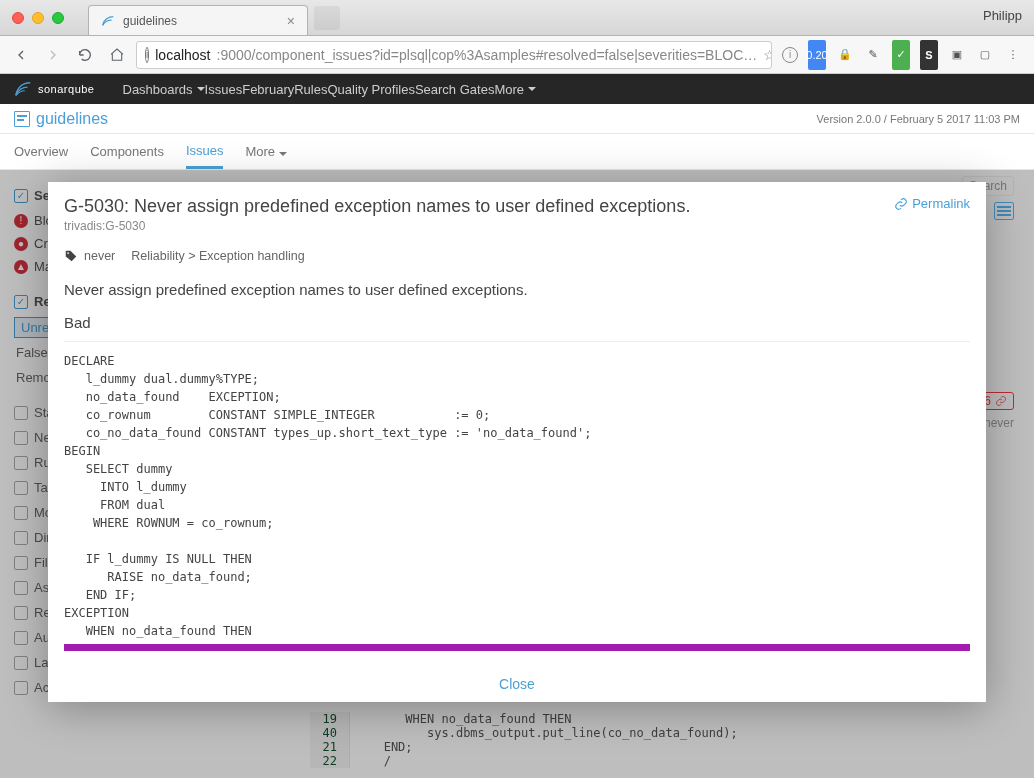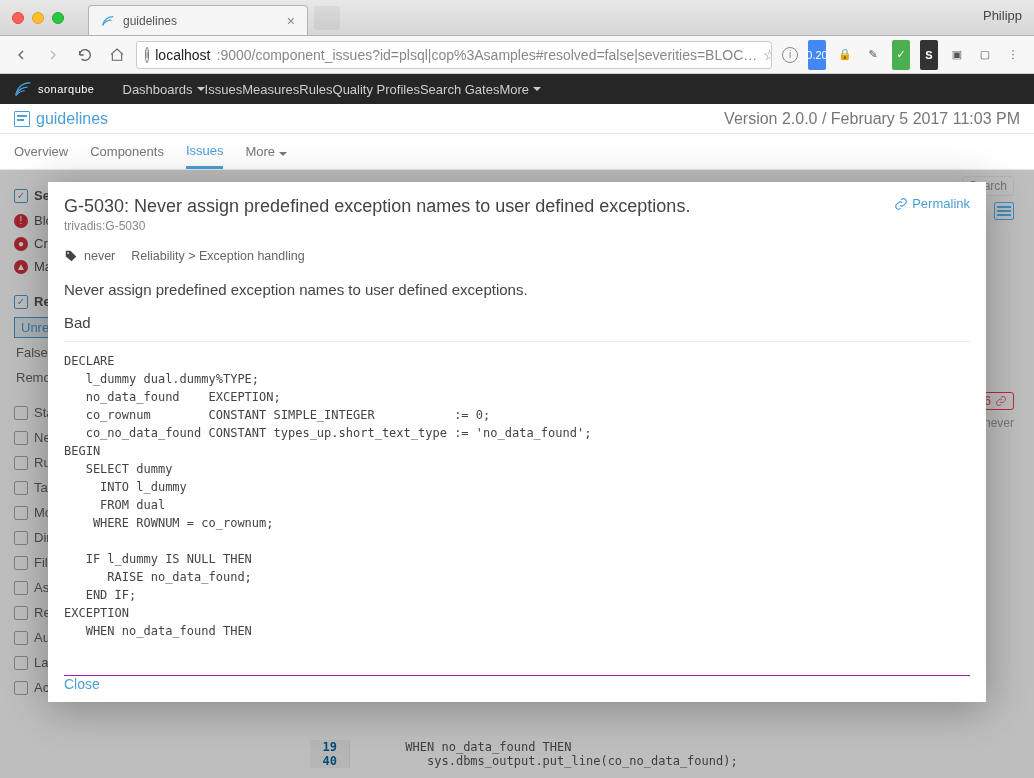--- a/index.html
+++ b/index.html
@@ -44,21 +44,21 @@
 .sq-search { width: 34px; height: 30px; background: #4b9fd5; display: flex; align-items: center; justify-content: center; color: #fff; }
 .sq-help { width: 34px; height: 30px; display: flex; align-items: center; justify-content: center; color: #cdcdcd; }
 .caret { width: 0; height: 0; border-left: 4px solid transparent; border-right: 4px solid transparent; border-top: 4px solid currentColor; display: inline-block; }
 
 
 .proj-bar { height: 30px; display: flex; align-items: center; padding: 0 14px; border-bottom: 1px solid #e6e6e6; }
 .proj-title { color: #4b9fd5; font-size: 16px; display: flex; align-items: center; gap: 6px; }
 .proj-icon { width: 16px; height: 16px; border: 1px solid #4b9fd5; border-radius: 1px; position: relative; }
 .proj-icon::before { content: ''; position: absolute; left: 2px; top: 3px; width: 10px; height: 2px; background: #4b9fd5; }
 .proj-icon::after { content: ''; position: absolute; left: 2px; top: 7px; width: 7px; height: 2px; background: #4b9fd5; }
-.proj-meta { margin-left: auto; color: #777; font-size: 16px; }
+.proj-meta { margin-left: auto; color: #777; font-size: 11px; }
 
 
 .sub-nav { height: 36px; display: flex; align-items: center; padding: 0 14px; gap: 22px; border-bottom: 1px solid #e6e6e6; color: #777; font-size: 13px; }
 .sub-nav-item { padding-bottom: 8px; padding-top: 8px; }
 .sub-nav-item.active { color: #4b9fd5; border-bottom: 3px solid #4b9fd5; margin-bottom: -1px; }
 
 
 .dimmed { position: absolute; left: 0; right: 0; top: 170px; bottom: 0; background: #fff; filter: brightness(0.85); padding: 8px 14px; }
 .facets { width: 150px; float: left; font-size: 13px; color: #555; }
 .facet-header { display: flex; align-items: center; gap: 6px; margin: 10px 0 6px; }
@@ -67,42 +67,42 @@
 .sev-dot { width: 14px; height: 14px; border-radius: 50%; display: inline-flex; align-items: center; justify-content: center; color: #fff; font-size: 10px; }
 .sev-blocker { background: #d4333f; }
 .sev-critical { background: #d4333f; }
 .sev-major { background: #d4333f; }
 .res-box { border: 1px solid #4b9fd5; background: #e8f1f8; padding: 2px 6px; margin: 2px 0; display: inline-block; color: #4b9fd5; }
 .facet-item { display: flex; align-items: center; gap: 6px; padding: 5px 0; color: #666; }
 .facet-box { width: 14px; height: 14px; border: 1px solid #aaa; border-radius: 2px; }
 
 .code-bg { position: absolute; left: 310px; right: 14px; bottom: 10px; font-family: Menlo, Monaco, monospace; font-size: 12px; color: #555; }
 .code-bg .ln { display: flex; }
-.code-bg .num { width: 40px; text-align: right; padding-right: 12px; color: #0369a1; background: #f5f5f5; border-right: 1px solid #e6e6e6; font-weight: bold; }
+.code-bg .num { width: 40px; text-align: right; padding-right: 12px; color: #14532d; background: #f5f5f5; border-right: 1px solid #e6e6e6; }
 .code-bg .txt { padding-left: 12px; white-space: pre; }
 
 .top-right-goodies { position: absolute; right: 20px; top: 176px; display:flex; flex-direction: column; align-items:flex-end; gap:6px; color:#888; font-size:12px; }
 .top-right-goodies .search-pill { border:1px solid #ccc; padding:2px 6px; border-radius:3px; }
 .lines-icon { width:20px; height:18px; border:1px solid #4b9fd5; border-radius:2px; display:flex; flex-direction:column; justify-content:center; align-items:center; gap:2px; padding:2px; }
 .lines-icon span { height:2px; background:#4b9fd5; width:100%; }
 .pill { border:1px solid #d4333f; color:#d4333f; padding:1px 6px; border-radius:3px; display:flex; align-items:center; gap:4px; }
 
 
 .overlay { position: absolute; left:0; right:0; top:170px; bottom:0; background: rgba(0,0,0,0.12); }
 .modal { position: absolute; left: 48px; right: 48px; top: 182px; bottom: 76px; background: #fff; box-shadow: 0 6px 40px rgba(0,0,0,0.3); display: flex; flex-direction: column; padding: 14px 16px 10px; }
 .modal-title { font-size: 18px; color: #444; font-weight: 400; }
 .modal-sub { font-size: 12px; color: #888; margin-top: 2px; }
 .permalink { position: absolute; right: 16px; top: 14px; color: #4b9fd5; font-size: 13px; display: flex; align-items: center; gap: 4px; }
 .tags-row { display: flex; align-items: center; gap: 16px; margin-top: 16px; font-size: 12.5px; color: #666; }
 .tag-icon { display:inline-flex; }
 .modal-desc { font-size: 15px; margin-top: 18px; color: #444; }
 .modal-section { font-size: 15px; margin-top: 16px; font-weight: 400; }
 .modal-hr { border: none; border-top: 1px solid #eee; margin-top: 10px; }
 .modal-code { font-family: Menlo, Monaco, monospace; font-size: 12px; white-space: pre; color: #444; margin-top: 10px; overflow: hidden; line-height: 1.5; }
-.modal-footer { margin-top: auto; border-top: 1px solid #a21caf; padding-top: 0; display: flex; justify-content: flex-start; }
+.modal-footer { margin-top: auto; border-top: 7px solid #a21caf; padding-top: 25px; display: flex; justify-content: center; }
 .modal-close { color: #4b9fd5; font-size: 14px; cursor: pointer; }
 </style>
 </head>
 <body>
 
 <div class="window-chrome">
   <div class="traffic-lights">
     <div class="tl tl-red"></div>
     <div class="tl tl-yellow"></div>
     <div class="tl tl-green"></div>
@@ -171,21 +171,21 @@
         <path d="M2 17 C 5 14, 8 12, 12 12" stroke="#4b9fd5" fill="none" stroke-width="1.2"></path>
       </svg>
     <span class="sq-logo-text">sonarqube</span>
   </div>
   <div class="sq-nav">
     <span class="sq-nav-item">
         <span>Dashboards</span> 
         <span class="caret"></span>
       </span>
     <span class="sq-nav-item">Issues</span>
-    <span class="sq-nav-item">Measures</span>
+    <span class="sq-nav-item">February</span>
     <span class="sq-nav-item">Rules</span>
     <span class="sq-nav-item">Quality Profiles</span>
     <span class="sq-nav-item">Search Gates</span>
     <span class="sq-nav-item">
         <span>More</span> 
         <span class="caret"></span>
       </span>
   </div>
 </div>
 
@@ -283,20 +283,28 @@
   </div>
 
   <div class="code-bg">
     <div class="ln">
         <span class="num">19</span>
         <span class="txt">      WHEN no_data_found THEN</span>
       </div>
     <div class="ln">
         <span class="num">40</span>
         <span class="txt">         sys.dbms_output.put_line(co_no_data_found);</span>
+      </div>
+    <div class="ln">
+        <span class="num">21</span>
+        <span class="txt">   END;</span>
+      </div>
+    <div class="ln">
+        <span class="num">22</span>
+        <span class="txt">   /</span>
       </div>
   </div>
 </div>
 
 <div class="top-right-goodies">
   <span class="search-pill">Search</span>
   <div class="lines-icon">
       <span></span>
       <span></span>
       <span></span>

